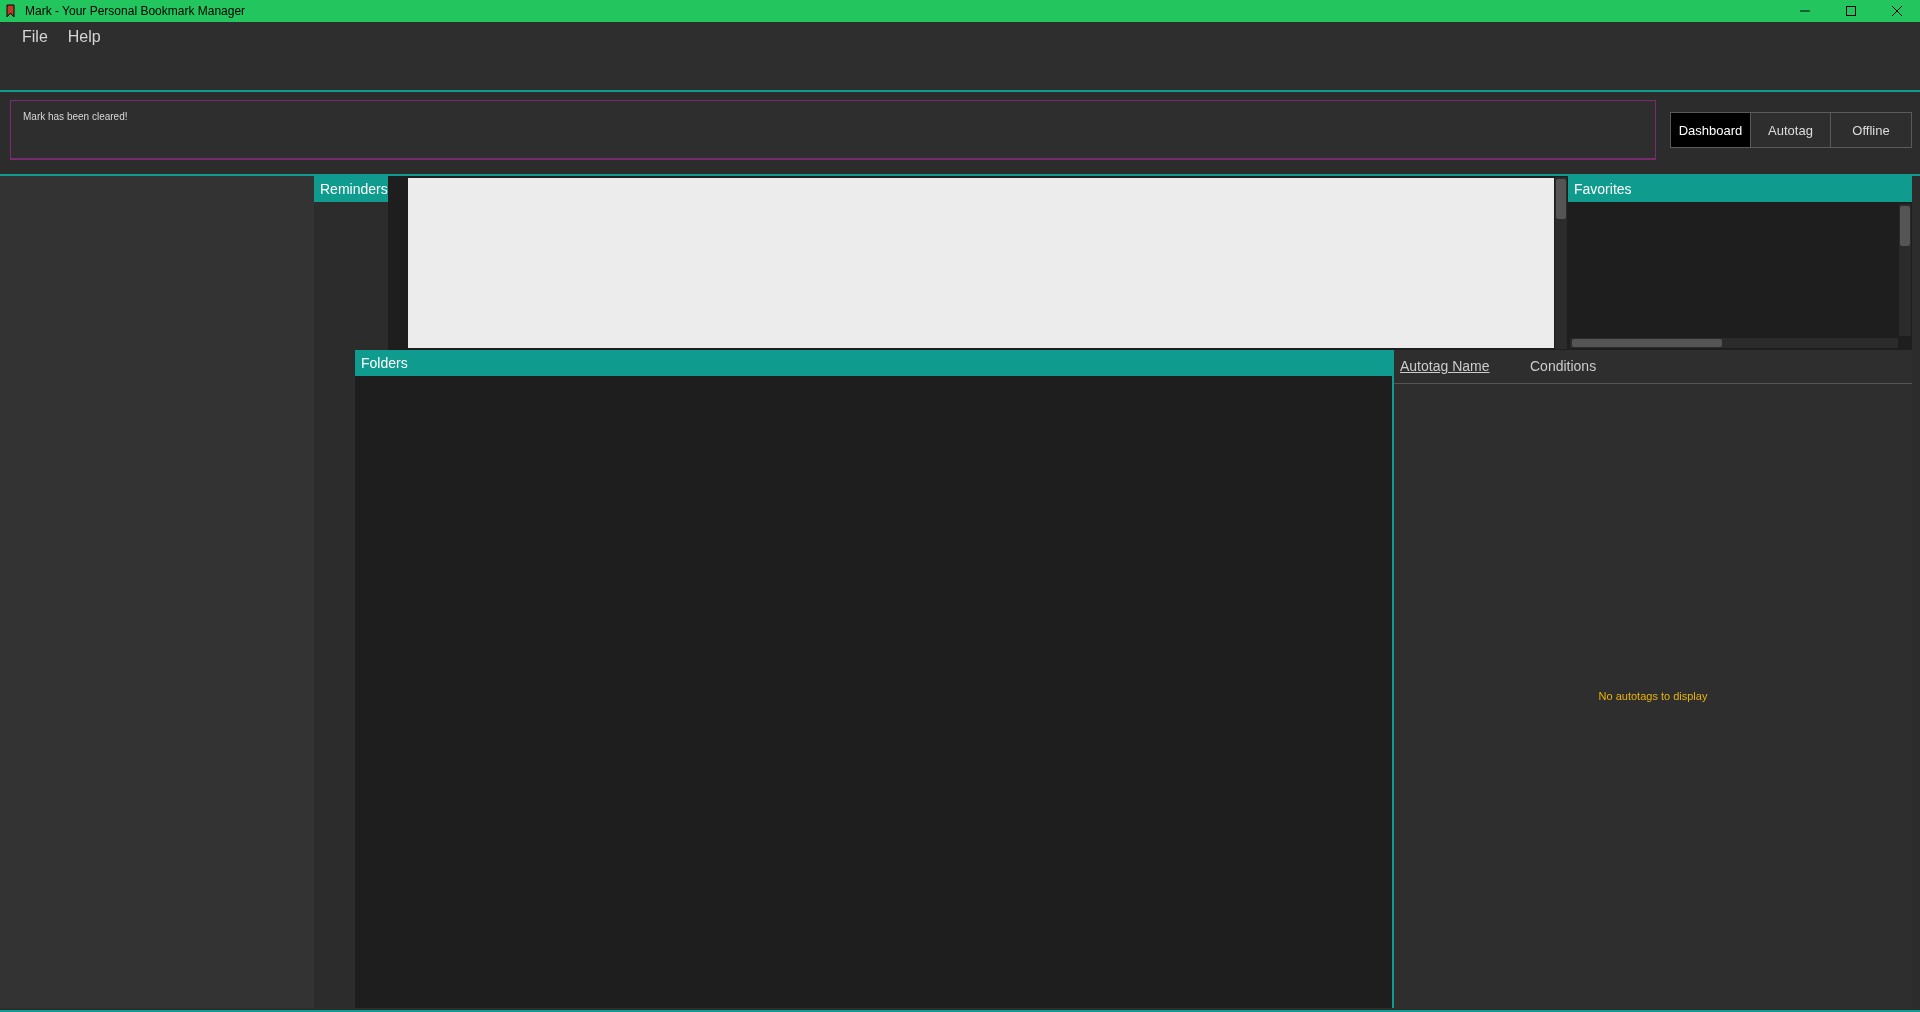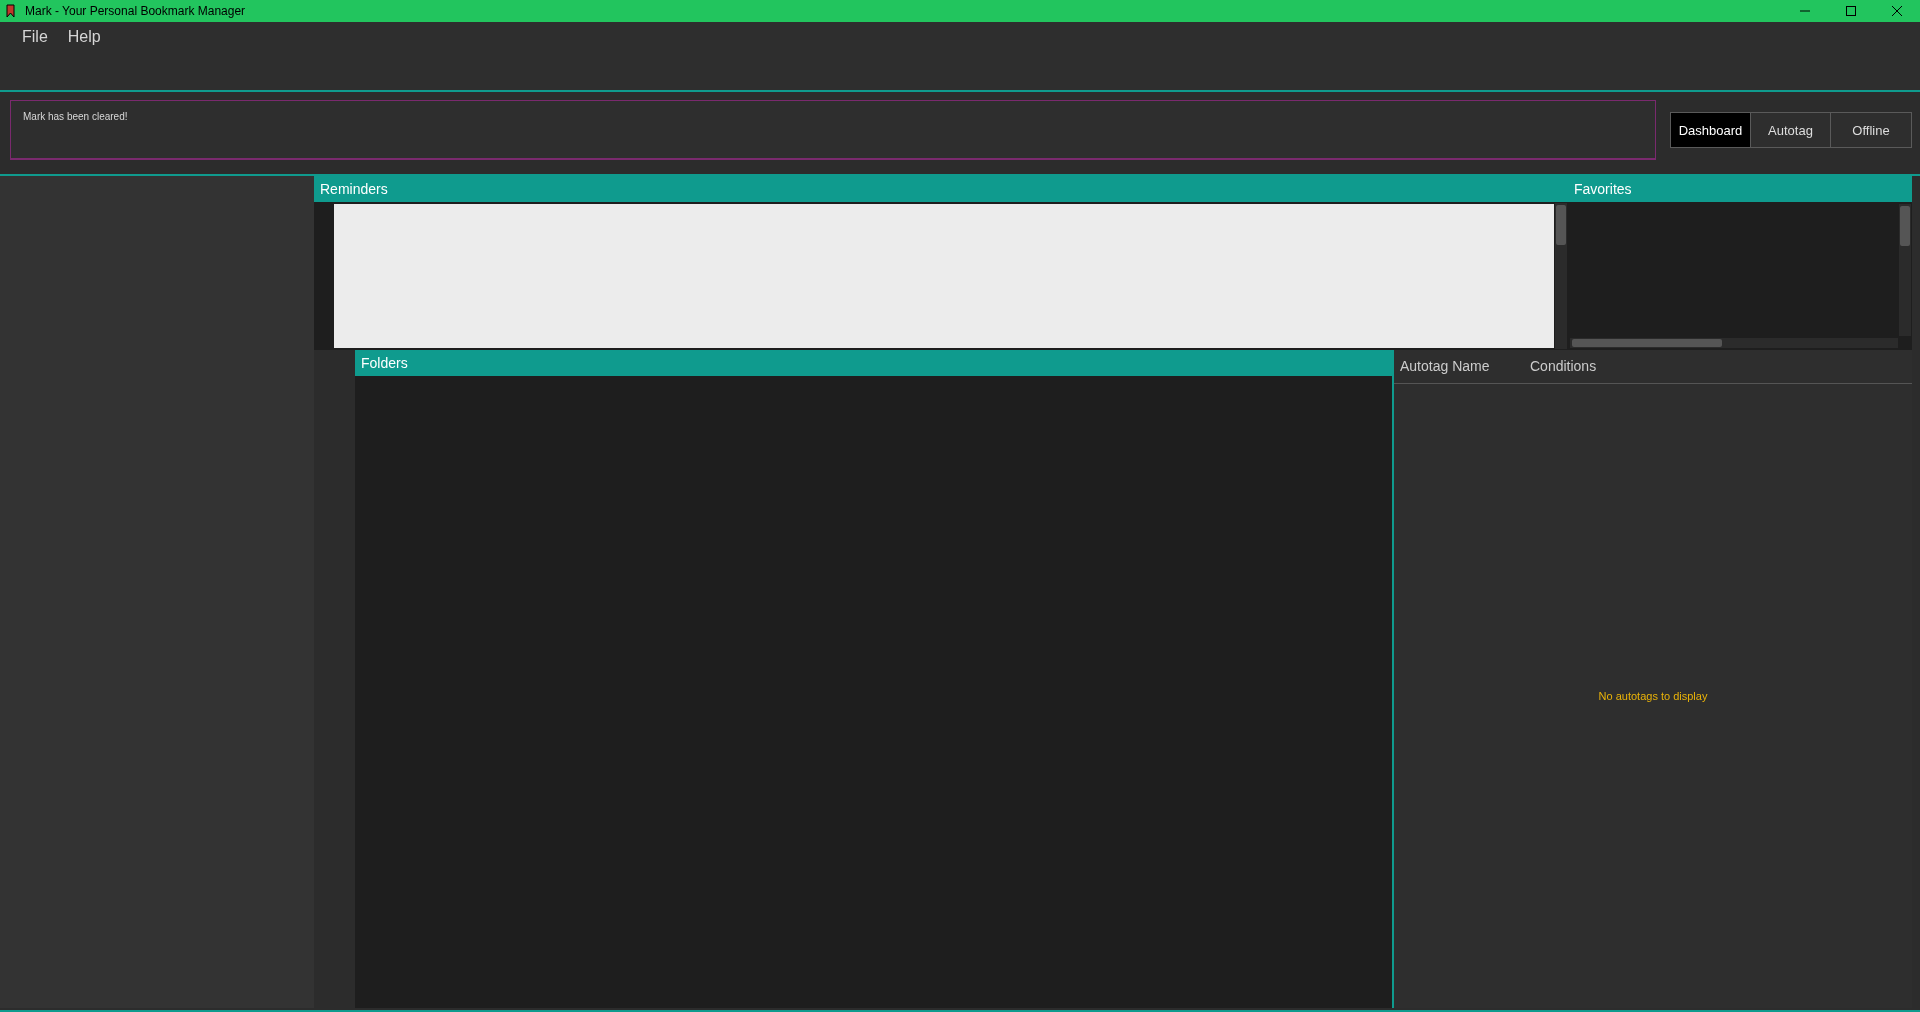--- a/index.html
+++ b/index.html
@@ -28,21 +28,21 @@
   .tab-group { display:flex; align-items:center; border:1px solid #5a5a5a; align-self:center; height:36px; }
   .tab-btn { width:80px; height:100%; display:flex; align-items:center; justify-content:center; font-size:13px; color:#ddd; background:#2e2e2e; border-right:1px solid #5a5a5a; cursor:pointer; }
   .tab-btn:last-child { border-right:none; }
   .tab-btn.active { background:#000000; color:#fff; }
 
   
   .main { display:grid; grid-template-columns:314px 1fr 176px 344px; grid-template-rows:174px 1fr; gap:0; height:calc(1012px - 22px - 30px - 40px - 8px - 60px - 14px - 4px); margin-top:14px; padding:0 8px 0 0; border-top:2px solid #0f9b8e; }
   
   .left-side { grid-row:1 / span 2; grid-column:1; background:#333333; }
   
-  .reminders { grid-row:1; grid-column:2 / span 2; display:flex; flex-direction:column; }
+  .reminders { grid-row:1; grid-column:2 / span 2; display:flex; flex-direction:row; }
   .panel-header { height:26px; background:#0f9b8e; color:#fff; font-size:14px; display:flex; align-items:center; padding-left:6px; }
   .reminders-body { flex:1; display:flex; background:#1e1e1e; position:relative; }
   .reminders-inner { flex:1; margin:2px 14px 2px 2px; background:#1e1e1e; display:flex; }
   .reminders-white { flex:1; margin-left:18px; background:#ececec; }
   .scrollbar-v { position:absolute; right:1px; top:1px; bottom:1px; width:12px; background:#2b2b2b; }
   .scrollbar-v .thumb { position:absolute; top:2px; left:1px; right:1px; height:40px; background:#555; border-radius:2px; }
 
   
   .favorites { grid-row:1; grid-column:4; display:flex; flex-direction:column; }
   .favorites-body { flex:1; background:#1e1e1e; position:relative; }
@@ -51,21 +51,21 @@
   .favorites-body .scrollbar-v { top:2px; bottom:14px; }
 
   
   .folders { grid-row:2; grid-column:2; display:flex; flex-direction:column;padding-left:41px; }
   .folders-body { flex:1; background:#1e1e1e; }
 
   
   .autotag-area { grid-row:2; grid-column:3 / span 2; background:#2e2e2e; border-left:2px solid #0f9b8e; display:flex; flex-direction:column; }
   .autotag-headers { height:34px; display:flex; }
   .autotag-col-head { color:#ccc; font-size:14px; font-weight:300; padding:8px 6px 4px 6px; border-bottom:1px solid #555; }
-  .autotag-col-head.name { width:130px; }
+  .autotag-col-head.name { width:130px;text-decoration:underline; }
   .autotag-col-head.cond { flex:1; }
   .autotag-empty { flex:1; display:flex; align-items:center; justify-content:center; color:#eab308; font-size:11px; }
 
   
   .bottom-line { position:fixed; left:0; right:0; bottom:0; height:2px; background:#0f9b8e; }
 </style>
 </head>
 <body>
 
 <div class="titlebar">

